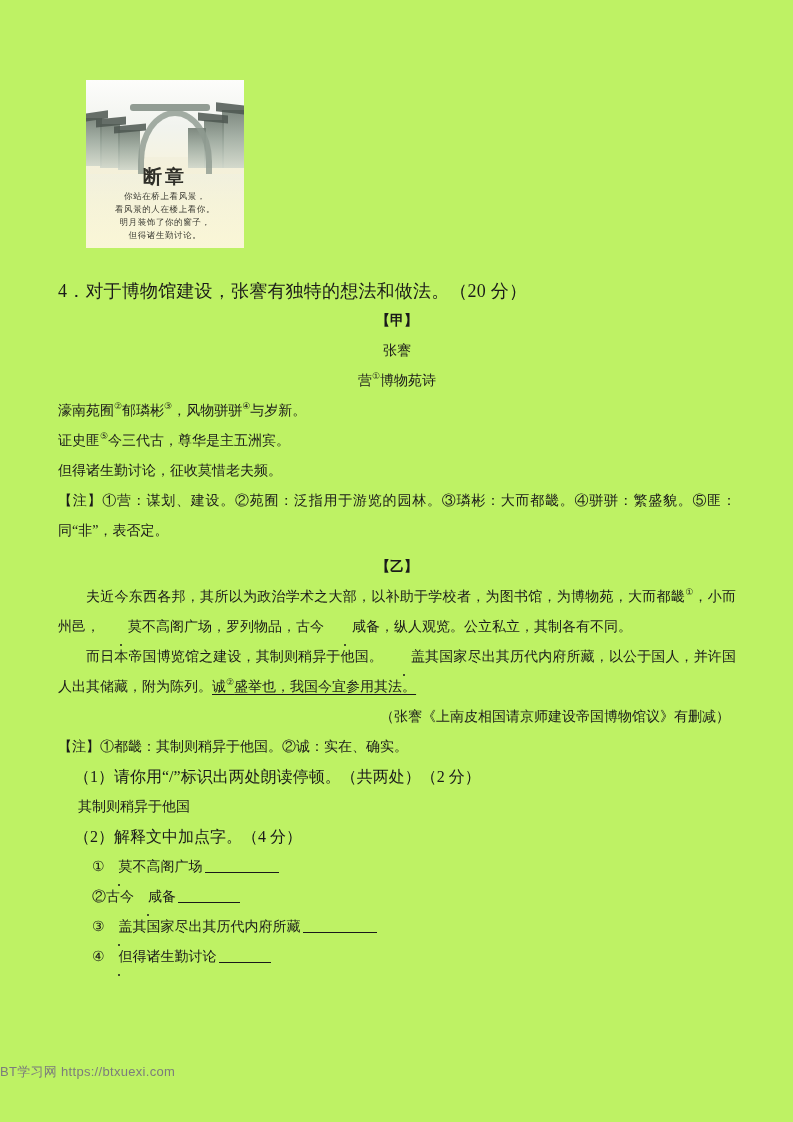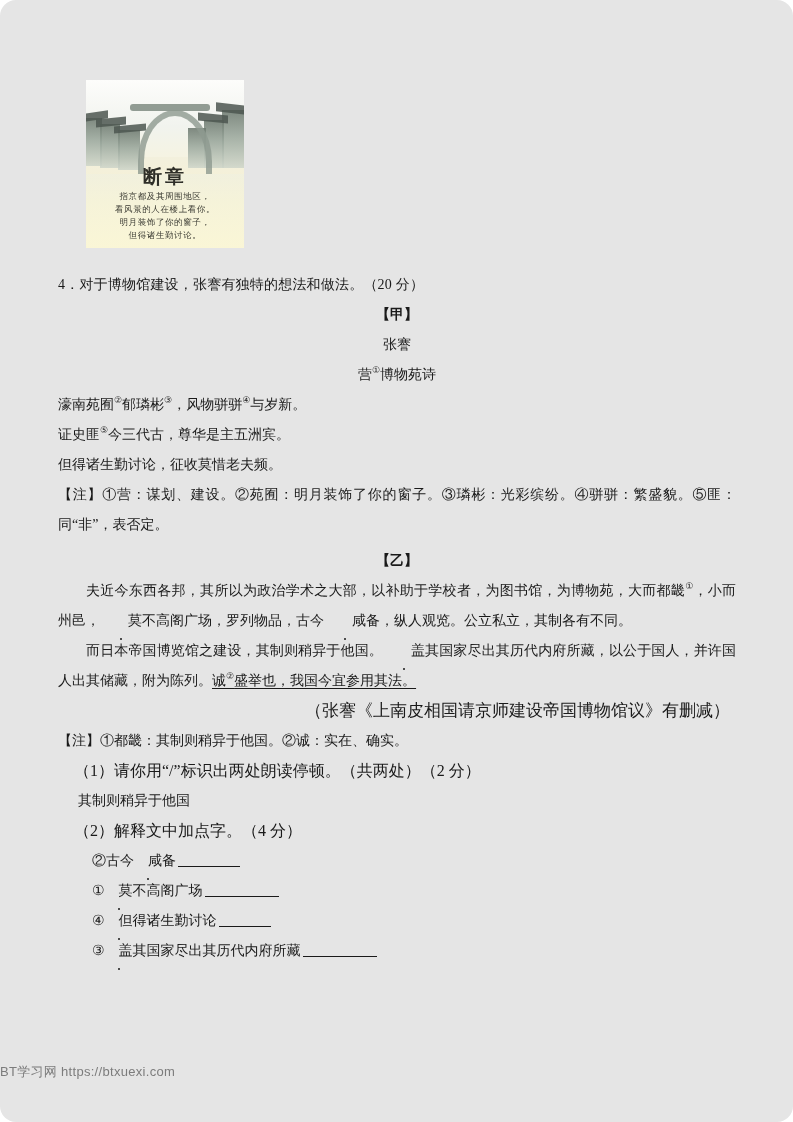--- a/index.html
+++ b/index.html
@@ -13,22 +13,21 @@
     position: relative;
     font-family: "Liberation Serif", "DejaVu Serif", serif;
     color: #1a1a1a;
     overflow: hidden;
   }
   .page {
     position: absolute;
     left: 0; top: 0;
     width: 793px;
     height: 1122px;
-    background: #e5e5e5;
-    border-radius: 16px;
+    background: #bef264;
   }
   .content {
     position: absolute;
     left: 58px;
     top: 80px;
     width: 678px;
   }
 
   
   .poster-wrap {
@@ -107,22 +106,22 @@
     font-family: "DejaVu Serif", serif;
     font-size: 8.5px;
     line-height: 13px;
     color: #3b3b33;
     letter-spacing: .6px;
   }
   .poster-lines div { white-space: nowrap; }
 
   
   .q-line {
-    margin-top: 22px;
-    font-size: 14px;
+    margin-top: 28px;
+    font-size: 18px;
     line-height: 30px;
     letter-spacing: .2px;
   }
   .center {
     text-align: center;
     font-size: 14px;
     line-height: 30px;
   }
   .bold { font-weight: bold; }
   .poem-line {
@@ -137,21 +136,21 @@
     text-align-last: left;
     text-indent: 2em;
   }
   .note {
     font-size: 14px;
     line-height: 30px;
     text-align: justify;
     text-indent: 0;
   }
   .attrib {
-    font-size: 17px;
+    font-size: 14px;
     line-height: 30px;
     text-align: right;
     padding-right: 6px;
   }
   .sub-q {
     font-size: 16px;
     line-height: 30px;
     text-indent: 1em;
   }
   .ans-line {
@@ -223,21 +222,21 @@
         <div class="bldg" style="right:20px;top:40px;width:20px;height:48px;"></div>
         <div class="roof" style="right:16px;top:34px;width:30px;height:8px;transform:skewY(6deg);"></div>
         <div class="bldg" style="right:38px;top:48px;width:18px;height:40px;"></div>
 
         <div class="bridge-deck"></div>
         <div class="bridge-arch"></div>
         <div class="water"></div>
 
         <div class="poster-title">断章</div>
         <div class="poster-lines">
-          <div>指京都及其周围地区，</div>
+          <div>你站在桥上看风景，</div>
           <div>看风景的人在楼上看你。</div>
           <div>明月装饰了你的窗子，</div>
           <div>但得诸生勤讨论。</div>
         </div>
       </div>
     </div>
 
     <div class="q-line">4．对于博物馆建设，张謇有独特的想法和做法。（20 分）</div>
 
     <div class="center bold">【甲】</div>
@@ -246,41 +245,41 @@
 
     <div class="center"><span>营</span><sup>①</sup><span>博物苑诗</span></div>
 
     <div class="poem-line"><span>濠南苑囿</span><sup>②</sup><span>郁璘彬</span><sup>③</sup><span>，风物骈骈</span><sup>④</sup><span>与岁新。</span></div>
 
     <div class="poem-line"><span>证史匪</span><sup>⑤</sup><span>今三代古，尊华是主五洲宾。</span></div>
 
 
     <div class="poem-line">但得诸生勤讨论，征收莫惜老夫频。</div>
 
-    <div class="note">【注】①营：谋划、建设。②苑囿：明月装饰了你的窗子。③璘彬：光彩缤纷。④骈骈：繁盛貌。⑤匪：同“非”，表否定。</div>
+    <div class="note">【注】①营：谋划、建设。②苑囿：泛指用于游览的园林。③璘彬：大而都畿。④骈骈：繁盛貌。⑤匪：同“非”，表否定。</div>
 
     <div class="center bold" style="margin-top:6px;">【乙】</div>
 
     <div class="para"><span>夫近今东西各邦，其所以为政治学术之大部，以补助于学校者，为图书馆，为博物苑，大而都畿</span><sup>①</sup><span>，小而州邑，</span><span class="dot">莫</span><span>不高阁广场，罗列物品，古今</span><span class="dot">咸</span><span>备，纵人观览。公立私立，其制各有不同。</span></div>
 
     <div class="para"><span>而日本帝国博览馆之建设，其制则稍异于他国。</span><span class="dot">盖</span><span>其国家尽出其历代内府所藏，以公于国人，并许国人出其储藏，附为陈列。</span><span class="u"><span>诚</span><sup>②</sup><span>盛举也，我国今宜参用其法。</span></span></div>
 
     <div class="attrib">（张謇《上南皮相国请京师建设帝国博物馆议》有删减）</div>
 
     <div class="note">【注】①都畿：其制则稍异于他国。②诚：实在、确实。</div>
 
     <div class="sub-q">（1）请你用“/”标识出两处朗读停顿。（共两处）（2 分）</div>
     <div class="ans-line" style="text-indent:0;">其制则稍异于他国</div>
 
     <div class="sub-q">（2）解释文中加点字。（4 分）</div>
 
+    <div class="ans-line"><span>①</span><span></span><span class="dot">莫</span><span>不高阁广场</span><span class="blank b-long"></span></div>
+
     <div class="ans-line"><span>②</span><span>古今</span><span class="dot">咸</span><span>备</span><span class="blank b-mid"></span></div>
 
-    <div class="ans-line"><span>①</span><span></span><span class="dot">莫</span><span>不高阁广场</span><span class="blank b-long"></span></div>
+    <div class="ans-line"><span>③</span><span></span><span class="dot">盖</span><span>其国家尽出其历代内府所藏</span><span class="blank b-long"></span></div>
 
     <div class="ans-line"><span>④</span><span></span><span class="dot">但</span><span>得诸生勤讨论</span><span class="blank b-short"></span></div>
-
-    <div class="ans-line"><span>③</span><span></span><span class="dot">盖</span><span>其国家尽出其历代内府所藏</span><span class="blank b-long"></span></div>
 
   </div>
 
   <div class="footer">BT学习网 https://btxuexi.com</div>
 </div>
 
 </body></html>

